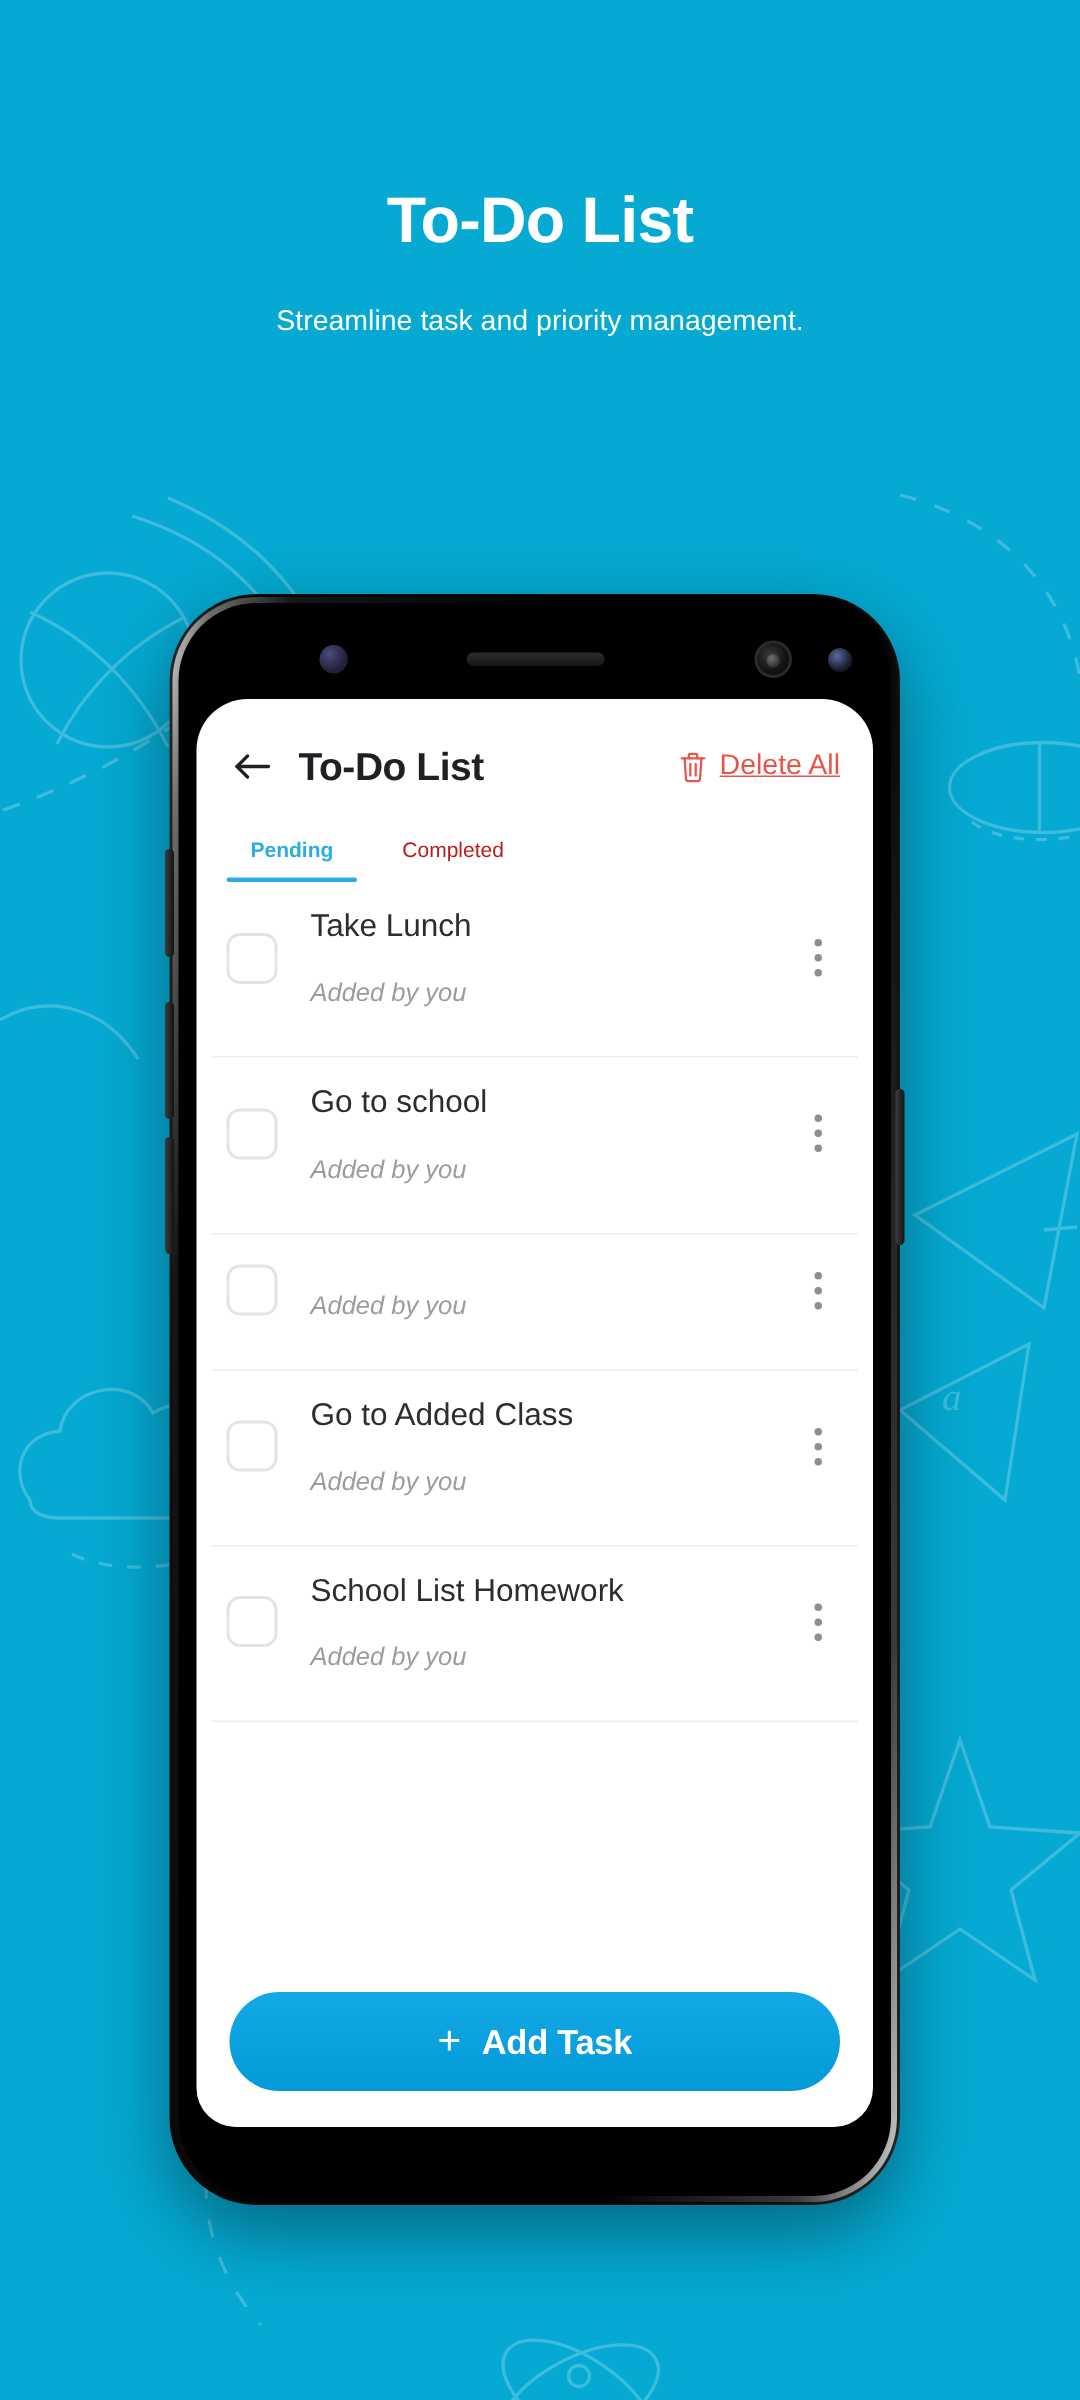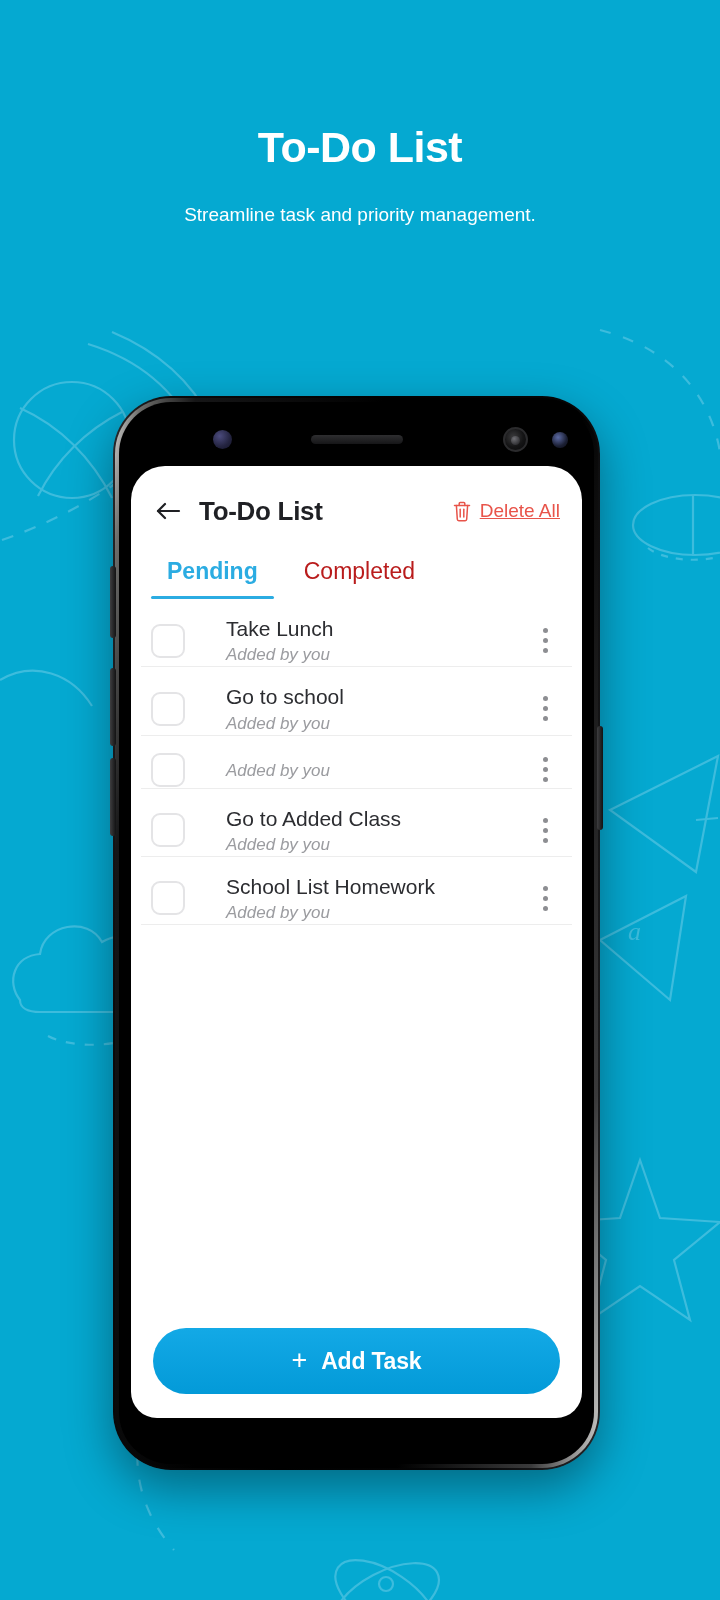--- a/index.html
+++ b/index.html
@@ -174,21 +174,21 @@
 
   
   .tabs {
     display:flex;
     padding:24px 0 0 20px;
     flex:0 0 auto;
   }
   .tab {
     position:relative;
     padding:0 16px 14px 16px;
-    font-size:23px;
+    font-size:14px;
   }
   .tab.active {
     color:#2bace2;
     font-weight:bold;
   }
   .tab.inactive {
     color:#b91c1c;
     font-weight:400;
     margin-left:14px;
   }
@@ -203,43 +203,42 @@
 
   
   .task-list {
     flex:1 1 auto;
     padding:0 10px;
     overflow:hidden;
   }
   .task-row {
     display:flex;
     align-items:center;
-    padding:17px 12px 1px 10px;
+    padding:17px 12px 32px 10px;
     border-bottom:1px solid #ededed;
-    gap:19px;
   }
   .task-check {
     width:34px; height:34px;
     border:2px solid #e4e4e6;
     border-radius:9px;
     background:#fff;
     flex:0 0 auto;
   }
   .task-text {
     margin-left:22px;
     flex:1 1 auto;
     min-width:0;
   }
   .task-title {
     font-size:21px;
     color:#2c2d31;
     line-height:1.25;
   }
   .task-sub {
-    margin-top:3px;
+    margin-top:21px;
     font-size:17px;
     color:#9b9ca0;
     font-style:italic;
   }
   .task-menu {
     width:30px;
     height:34px;
     display:flex;
     flex-direction:column;
     align-items:center;

